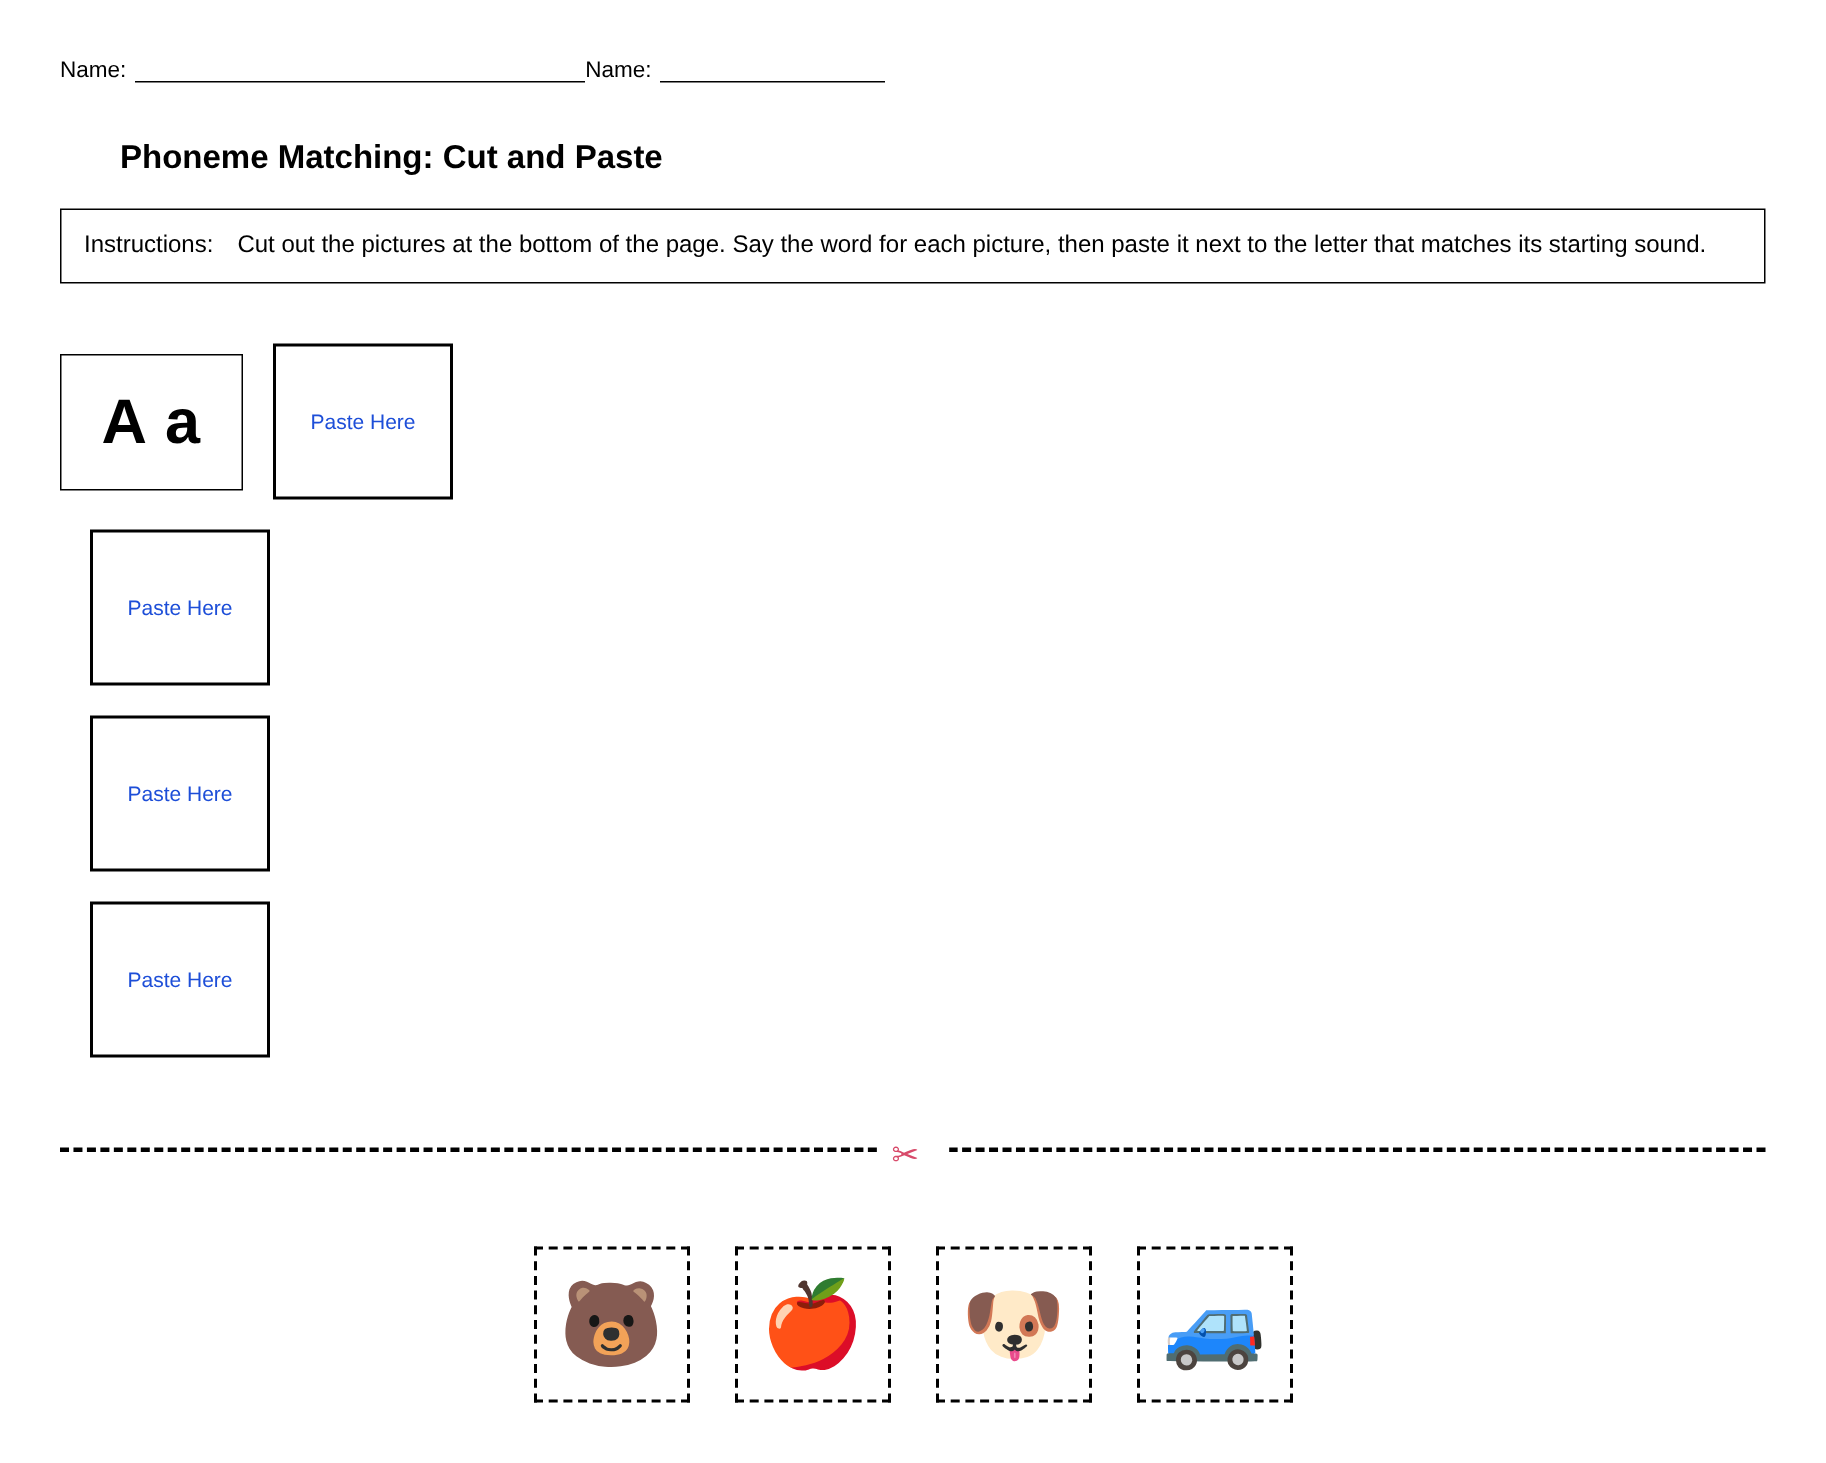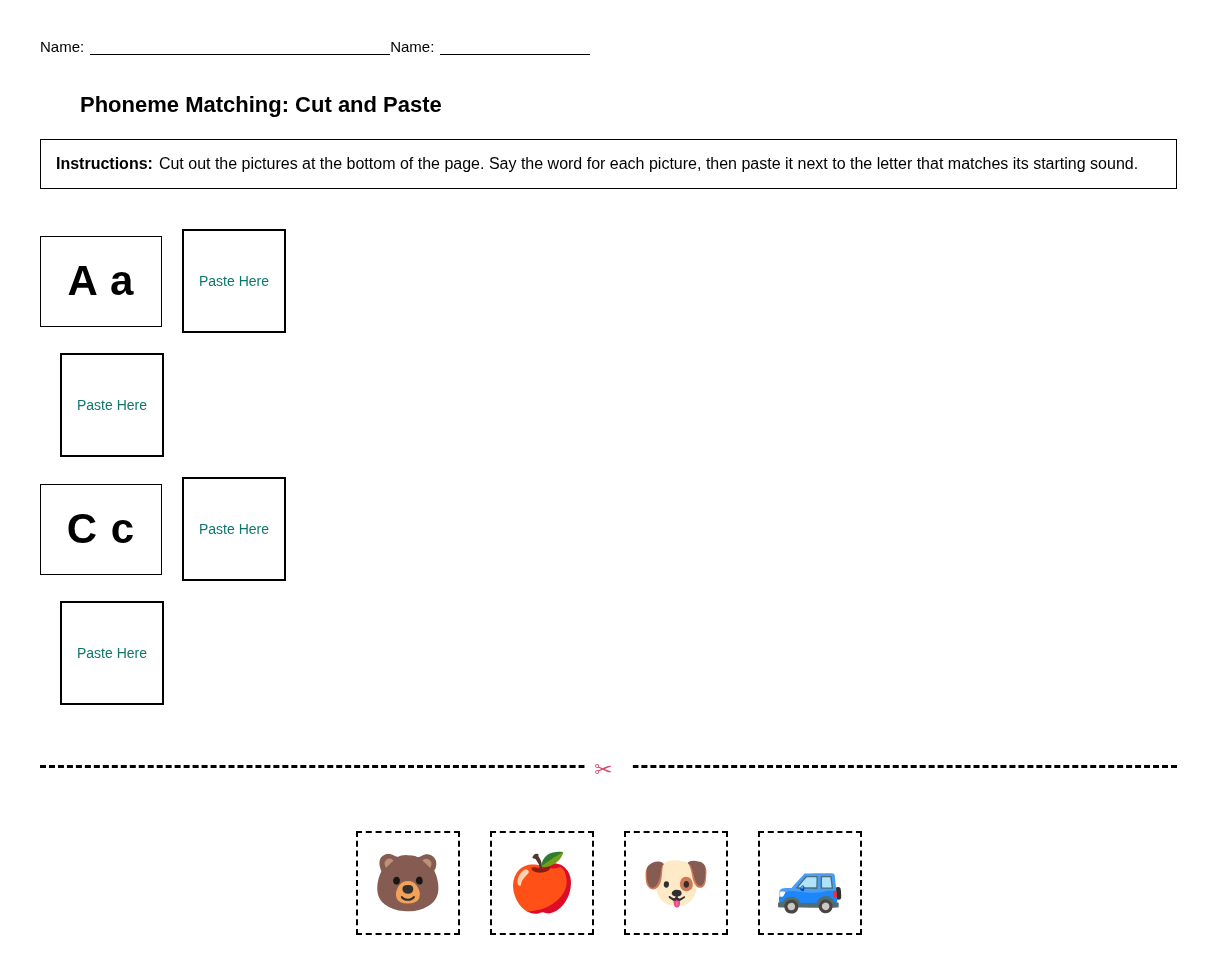--- a/index.html
+++ b/index.html
@@ -30,39 +30,39 @@
       font-size: 22px; font-weight: bold; margin-left: 40px;
     }
     .instructions {
       position: absolute; left: 40px; top: 139px;
       width: 1137px; height: 50px;
       border: 1px solid #000;
       padding: 0 15px;
       display: flex; align-items: center;
       font-size: 16px;
     }
-    .instructions b { font-weight: bold; margin-right: 6px; }
+    .instructions b { font-weight: normal; margin-right: 16px; }
     .rows { position: absolute; left: 40px; top: 229px; }
     .row {
       display: flex; align-items: center;
       height: 104px; margin-bottom: 20px;
     }
     .letter-card {
       width: 122px; height: 91px;
       border: 1px solid #000;
       display: flex; align-items: center; justify-content: center;
       font-size: 42px; font-weight: bold;
       letter-spacing: 1px;
     }
     .paste-box {
-      width: 104px; height: 104px;
+      width: 120px; height: 104px;
       border: 2px solid #000;
       margin-left: 20px;
       display: flex; align-items: center; justify-content: center;
-      font-size: 14px; color: #0f766e;
+      font-size: 14px; color: #1d4ed8;
     }
     .cut-line {
       position: absolute; left: 40px; top: 757px; width: 1137px; height: 30px;
     }
     .cut-line .dash {
       position: absolute; top: 8px; left: 0; right: 0;
       border-top: 3px dashed #000;
     }
     .cut-line .label {
       position: absolute; left: 50%; transform: translateX(-50%);
@@ -108,21 +108,20 @@
 
 <div class="rows">
   <div class="row">
     <div class="letter-card">A a</div>
     <div class="paste-box">Paste Here</div>
   </div>
   <div class="row">
     <div class="paste-box">Paste Here</div>
   </div>
   <div class="row">
-    <div class="letter-card">C c</div>
     <div class="paste-box">Paste Here</div>
   </div>
   <div class="row">
     <div class="paste-box">Paste Here</div>
   </div>
 </div>
 
 <div class="cut-line">
   <div class="dash"></div>
   <div class="label">

